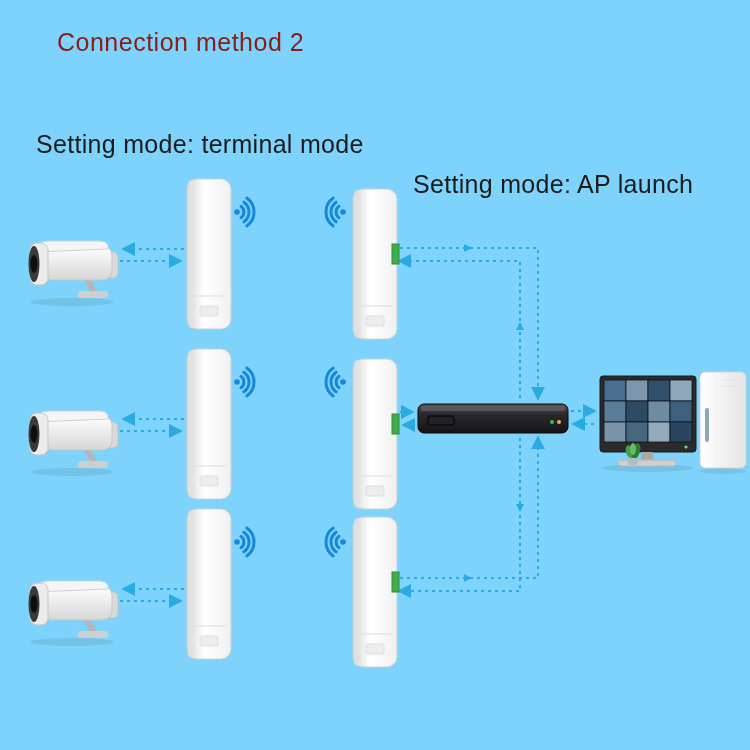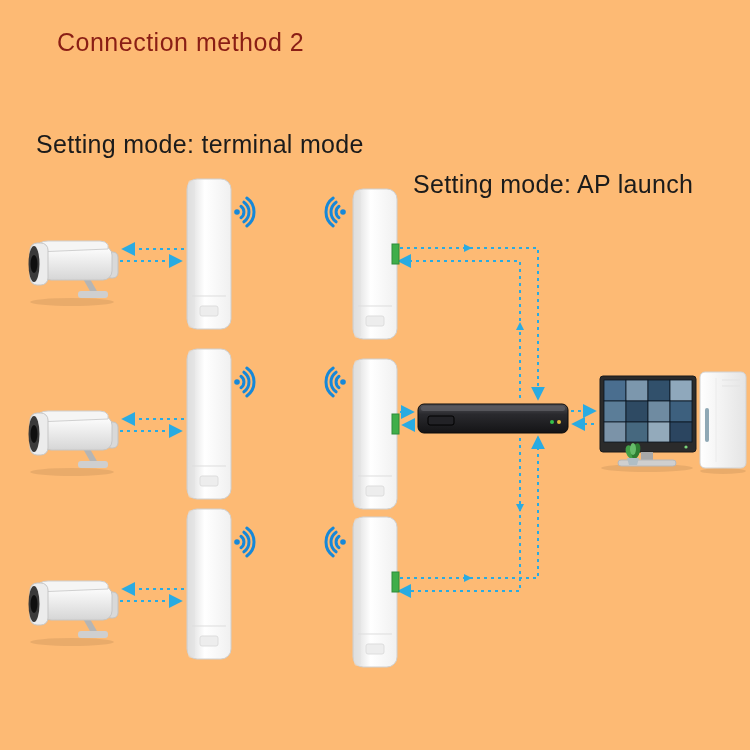--- a/index.html
+++ b/index.html
@@ -1,17 +1,17 @@
 <!DOCTYPE html>
 <html><head>
 <meta charset="utf-8">
 <style>
   html,body{margin:0;padding:0;background:#ffffff;}
   .canvas{
-    position:relative;width:750px;height:750px;background:#fdba74;
+    position:relative;width:750px;height:750px;background:#7dd3fc;
     font-family:"Liberation Sans",sans-serif;overflow:hidden;
   }
   .title{
     position:absolute;left:57px;top:28px;font-size:25px;letter-spacing:.5px;
     color:#8a1e15;font-weight:400;white-space:nowrap;
   }
   .label{
     position:absolute;font-size:25px;letter-spacing:.3px;color:#1b1b1b;
     font-weight:400;white-space:nowrap;
   }

